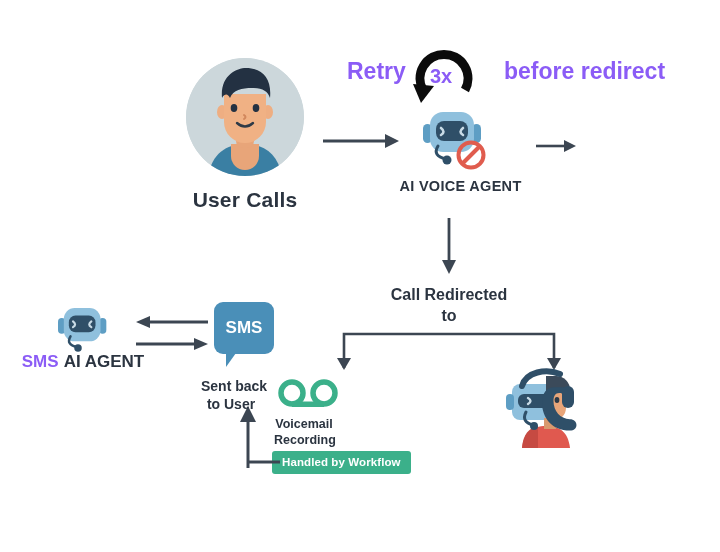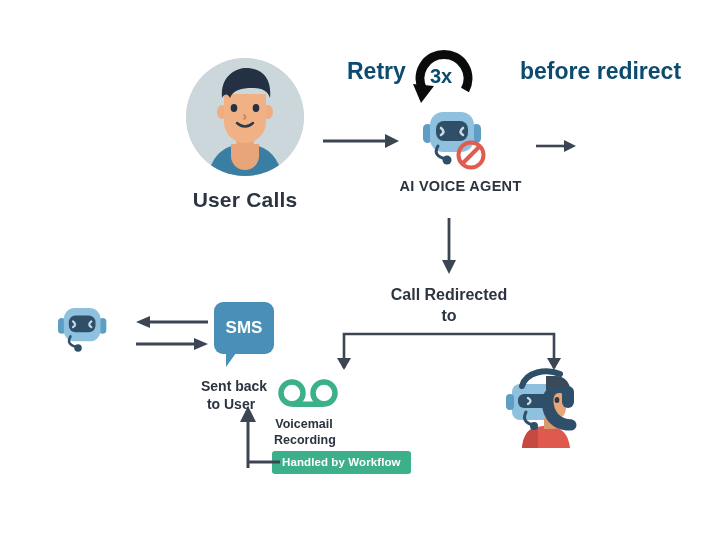--- a/index.html
+++ b/index.html
@@ -9,21 +9,21 @@
     font-family:"Liberation Sans", sans-serif;
     color:#2b3440;
     overflow:hidden;
   }
   #canvas{position:relative;width:720px;height:552px;}
   .abs{position:absolute;}
   .ctr{text-align:center;}
 
   
   .t-head{font-weight:bold;color:#2b3440;}
-  .t-teal{color:#0c4a6e;font-weight:bold;}
+  .t-teal{color:#8b5cf6;font-weight:bold;}
   .lbl-user{font-size:21px;font-weight:bold;letter-spacing:.2px;}
   .lbl-agent{font-size:14.5px;font-weight:bold;letter-spacing:.3px;}
   .lbl-agent-sub{font-size:11.5px;font-weight:bold;letter-spacing:.2px;margin-top:2px;}
   .lbl-notif{font-size:10.5px;font-weight:bold;line-height:1.25;}
   .lbl-retry{font-size:23px;font-weight:bold;}
   .lbl-3x{font-size:20px;font-weight:bold;}
   .lbl-redirect{font-size:16px;font-weight:bold;line-height:1.3;}
   .lbl-sms{font-size:14px;font-weight:bold;line-height:1.25;}
   .lbl-agentrow{font-size:17px;font-weight:bold;}
   .lbl-vm{font-size:12.5px;font-weight:bold;line-height:1.3;}
@@ -94,21 +94,21 @@
   <div class="abs lbl-retry t-teal" style="left:347px;top:58px;">Retry</div>
 
   <div class="abs" style="left:410px;top:42px;">
     <svg width="68" height="64" viewBox="0 0 68 64">
       <path d="M13 48 A24 24 0 1 1 55 48" stroke="#0b0b0b" stroke-width="9" fill="none" stroke-linecap="butt"></path>
       <path d="M3 42 L24 44 L11 61 Z" fill="#0b0b0b"></path>
     </svg>
   </div>
   <div class="abs lbl-3x t-teal" style="left:430px;top:65px;">3x</div>
 
-  <div class="abs lbl-retry t-teal" style="left:520px;top:58px;">before redirect</div>
+  <div class="abs lbl-retry t-teal" style="left:504px;top:58px;">before redirect</div>
 
   <div class="abs" style="left:416px;top:100px;">
     <svg width="74" height="72" viewBox="0 0 74 72">
 
       <rect x="7" y="24" width="9" height="19" rx="4.5" fill="#5e9ec4"></rect>
       <rect x="56" y="24" width="9" height="19" rx="4.5" fill="#5e9ec4"></rect>
 
       <rect x="14" y="12" width="44" height="40" rx="13" fill="#8fc0dd"></rect>
 
       <rect x="20" y="21" width="32" height="20" rx="8" fill="#2f4f68"></rect>
@@ -236,14 +236,17 @@
       <rect x="7" y="24" width="9" height="19" rx="4.5" fill="#5e9ec4"></rect>
       <rect x="56" y="24" width="9" height="19" rx="4.5" fill="#5e9ec4"></rect>
       <rect x="14" y="12" width="44" height="40" rx="13" fill="#8fc0dd"></rect>
       <rect x="20" y="21" width="32" height="20" rx="8" fill="#2f4f68"></rect>
       <path d="M25 28 q5 4 0 7" stroke="#c9dbe6" stroke-width="2.6" fill="none" stroke-linecap="round"></path>
       <path d="M47 28 q-5 4 0 7" stroke="#c9dbe6" stroke-width="2.6" fill="none" stroke-linecap="round"></path>
       <path d="M22 46 q-6 10 8 13" stroke="#2f4f68" stroke-width="3" fill="none" stroke-linecap="round"></path>
       <circle cx="31" cy="60" r="4.5" fill="#2f4f68"></circle>
     </svg>
   </div>
+  <div class="abs ctr" style="left:12px;top:352px;width:142px;white-space:nowrap;">
+    <span class="lbl-agentrow t-teal">SMS</span><span class="lbl-agentrow t-head" style="margin-left:5px;">AI AGENT</span>
+  </div>
 
 </div>
 
 </body></html>

